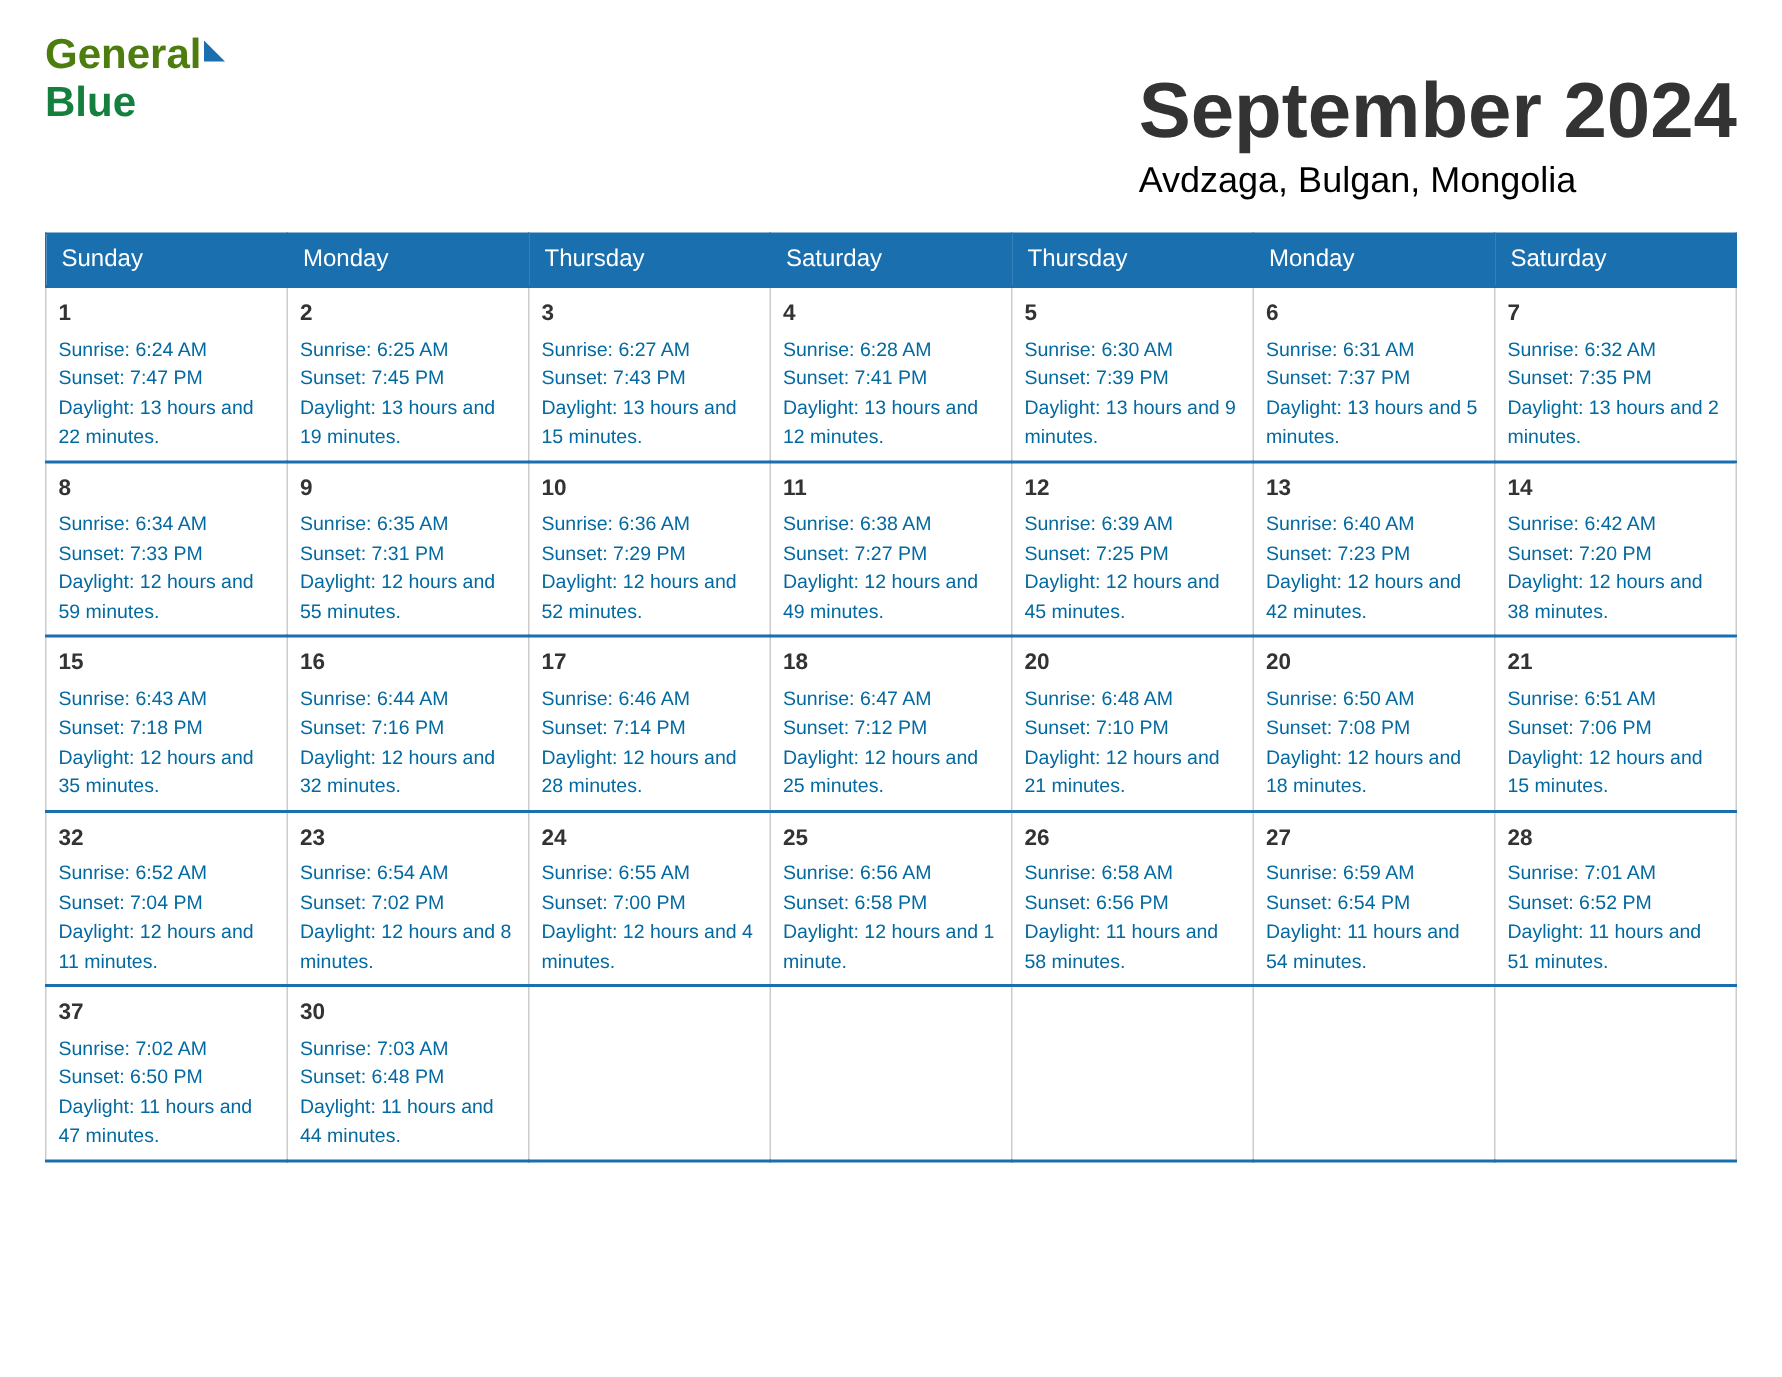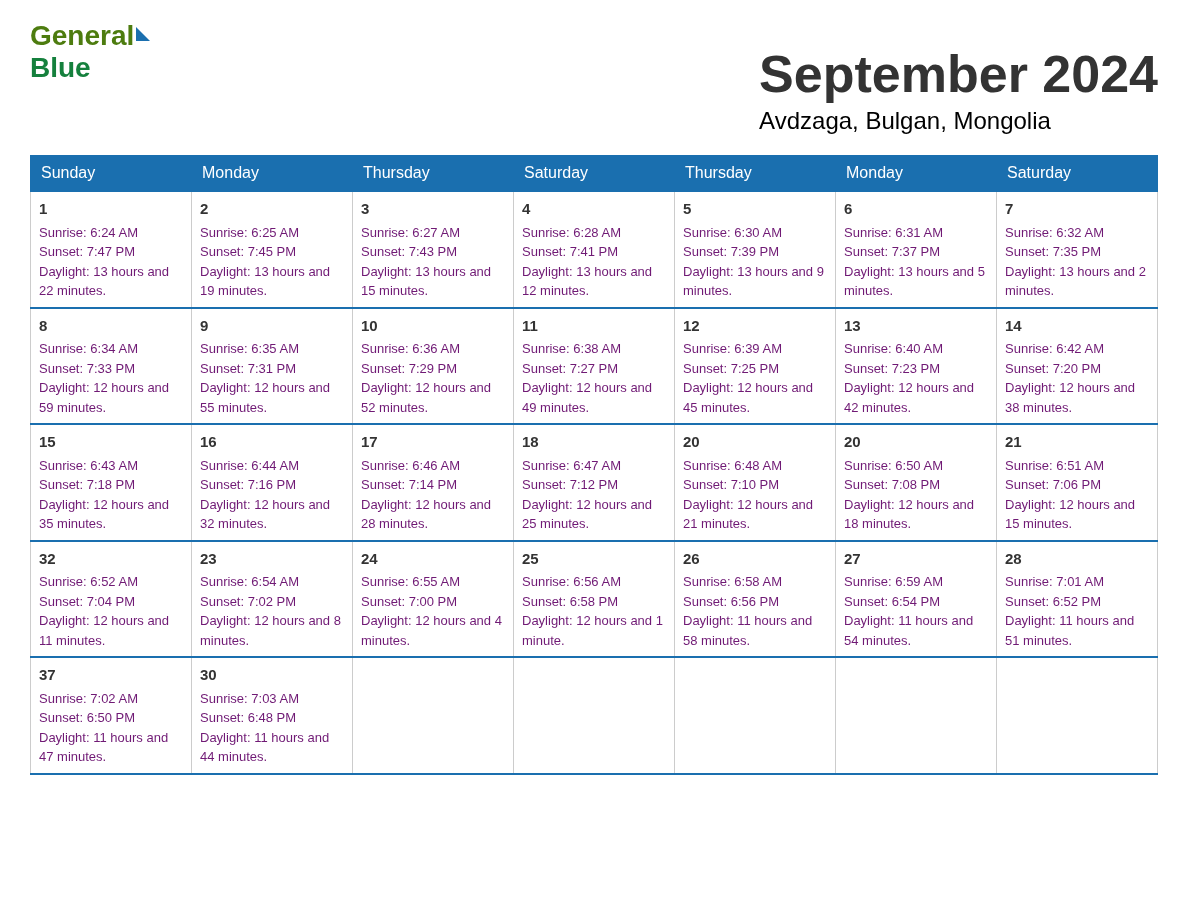--- a/index.html
+++ b/index.html
@@ -87,21 +87,21 @@
       border-bottom: 2px solid #1a6faf;
     }
     .day-number {
       font-size: 15px;
       font-weight: bold;
       color: #333;
       display: block;
       margin-bottom: 2px;
     }
     .day-info {
-      color: #701a75;
+      color: #0369a1;
       font-size: 13px;
     }
     .empty-cell {
       background: #fff;
     }
   </style>
 </head>
 <body>
 
 <div class="header">

